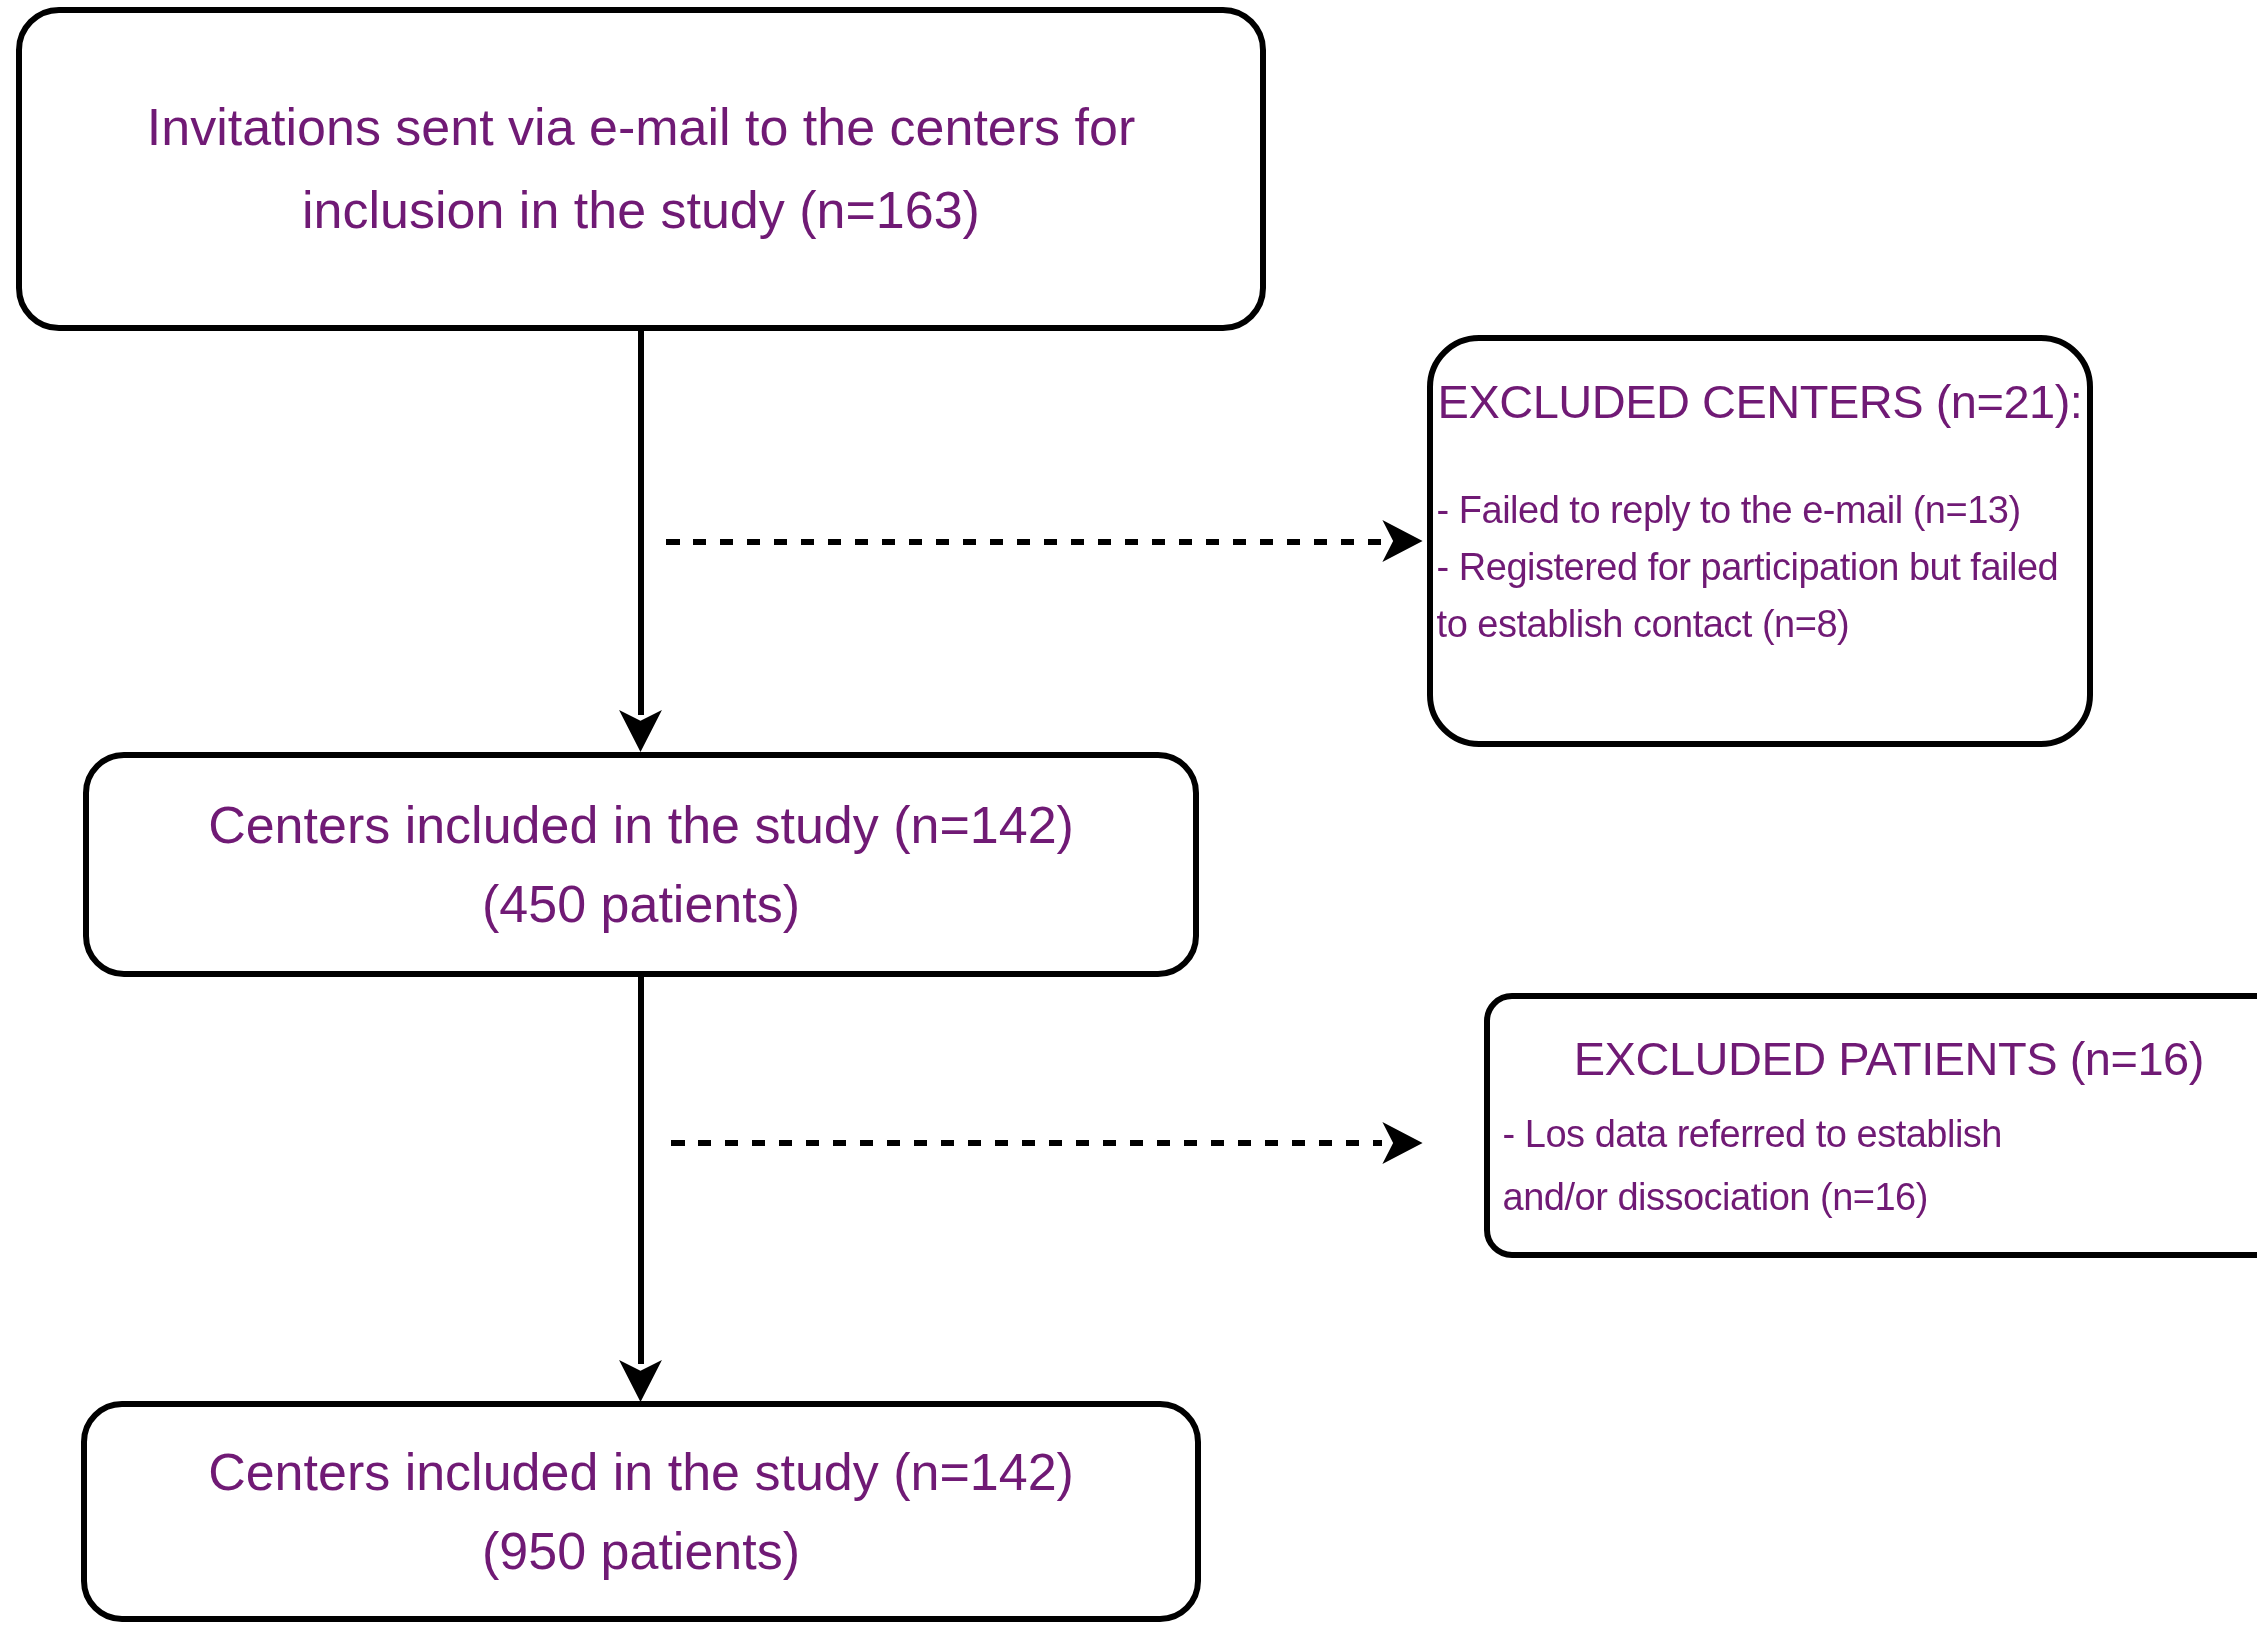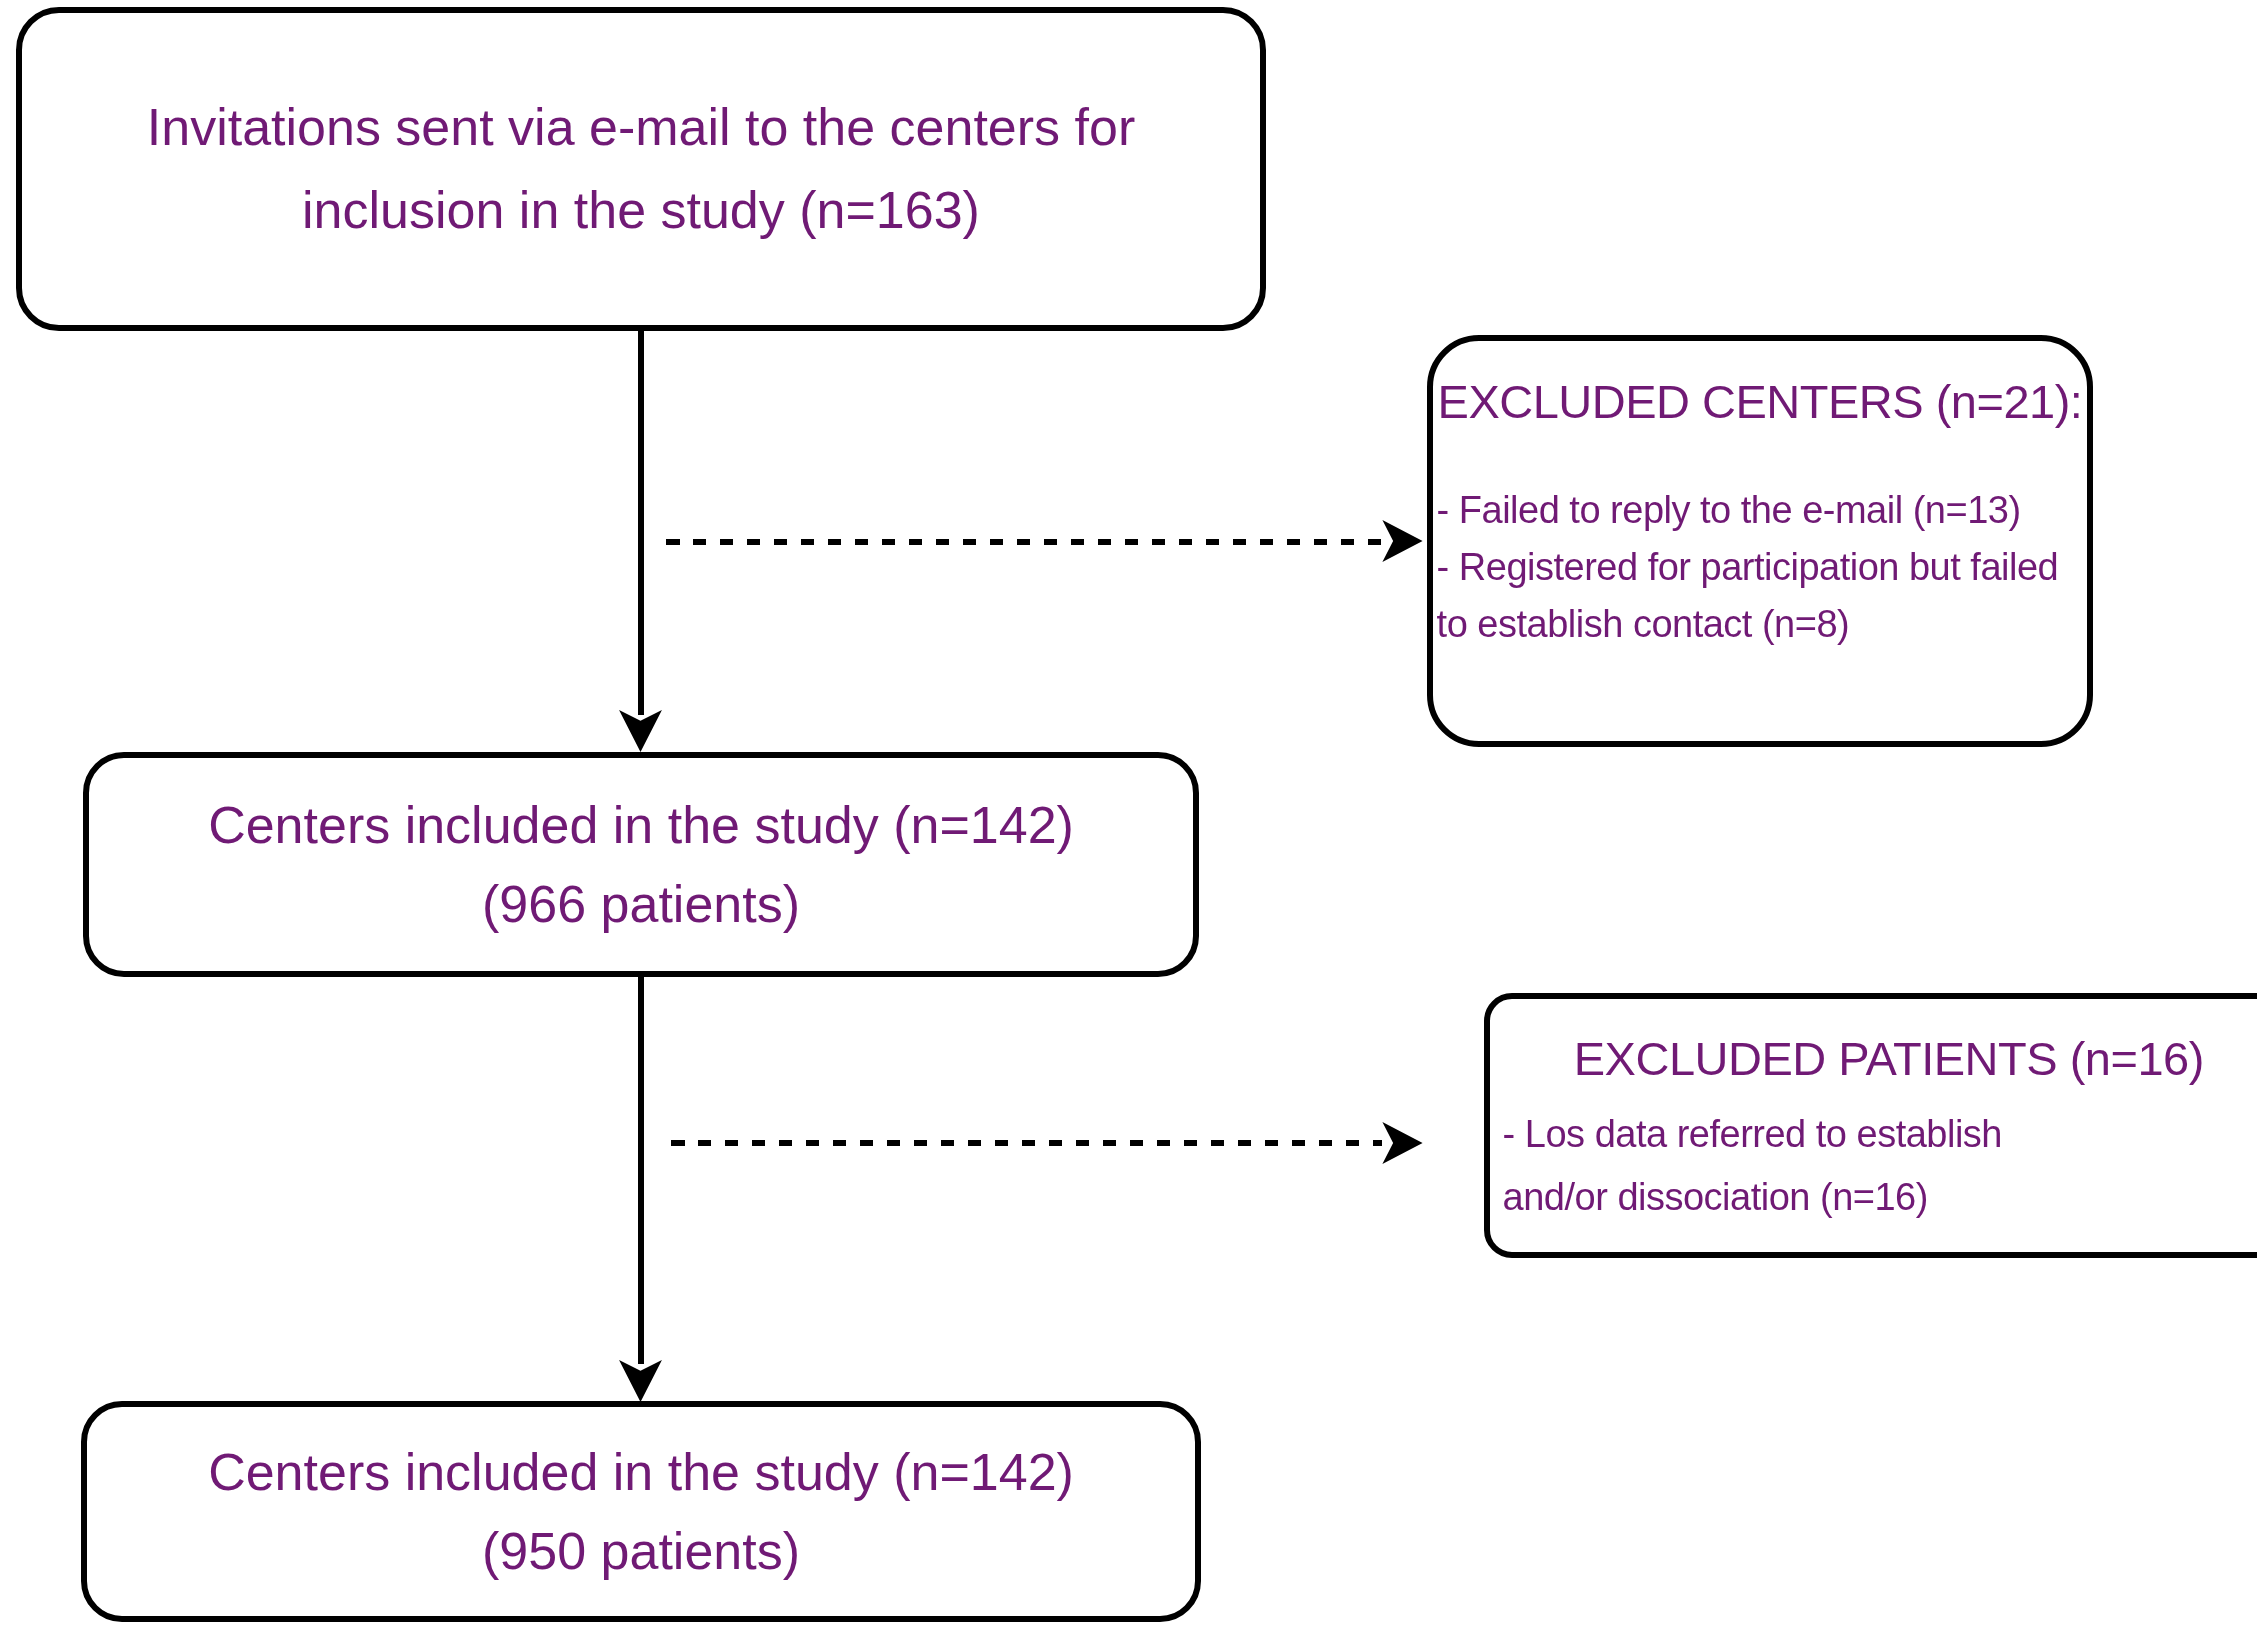--- a/index.html
+++ b/index.html
@@ -65,21 +65,21 @@
   <div class="fbox excl" style="left:1427px;top:335px;width:666px;height:412px;border-radius:52px;padding:31.5px 3.6px 0 3.6px;">
     <div class="excl-title">EXCLUDED CENTERS (n=21):</div>
     <div style="height:52px;"></div>
     <div class="excl-line">- Failed to reply to the e-mail (n=13)</div>
     <div class="excl-line">- Registered for participation but failed</div>
     <div class="excl-line">to establish contact (n=8)</div>
   </div>
 
   <div class="fbox" style="left:83px;top:752px;width:1116px;height:225px;border-radius:41px;">
     <div class="main-text" style="line-height:79px;">Centers included in the study (n=142)</div>
-    <div class="main-text" style="line-height:79px;">(966 patients)</div>
+    <div class="main-text" style="line-height:79px;">(450 patients)</div>
   </div>
 
   <div class="vline" style="left:638px;top:977px;height:387px;"></div>
   <div class="ahead" style="left:619px;top:1360px;">
     <svg width="43" height="42" viewBox="0 0 48 47">
         <polygon points="0,0 24,12 48,0 24,47" fill="currentColor"></polygon>
       </svg>
   </div>
 
   <div class="dline" style="left:671px;top:1140px;width:711px;"></div>

